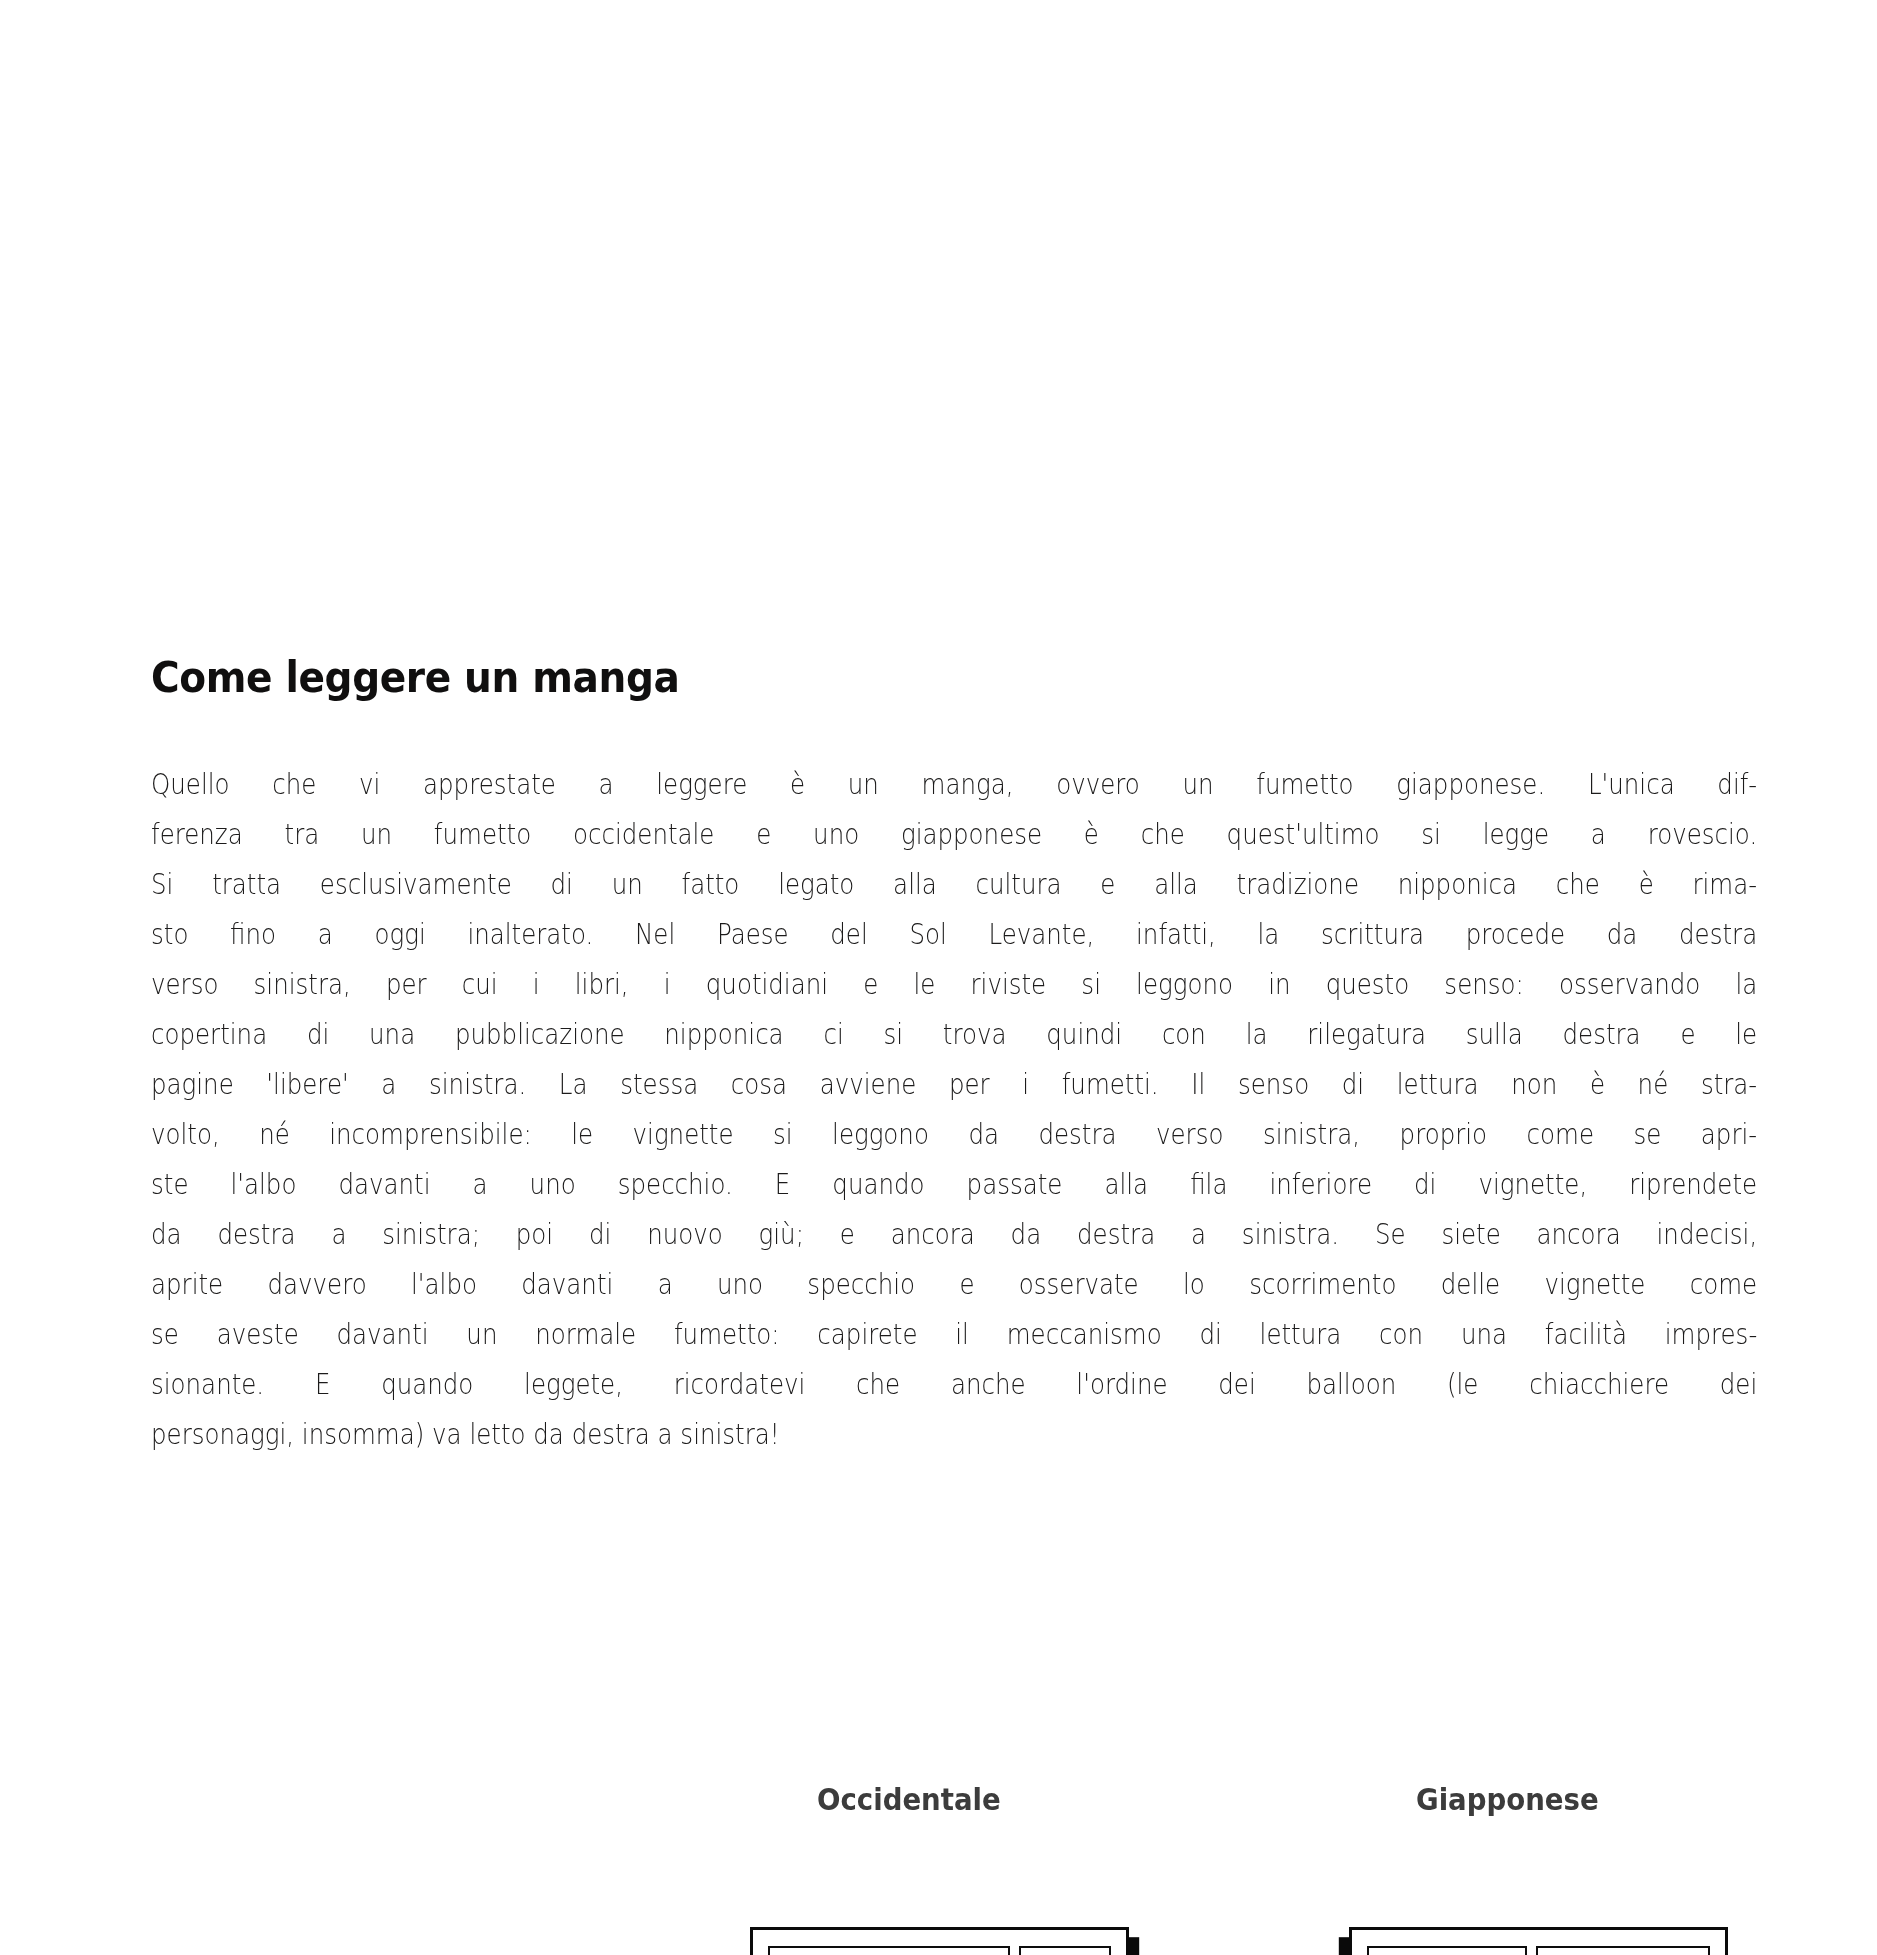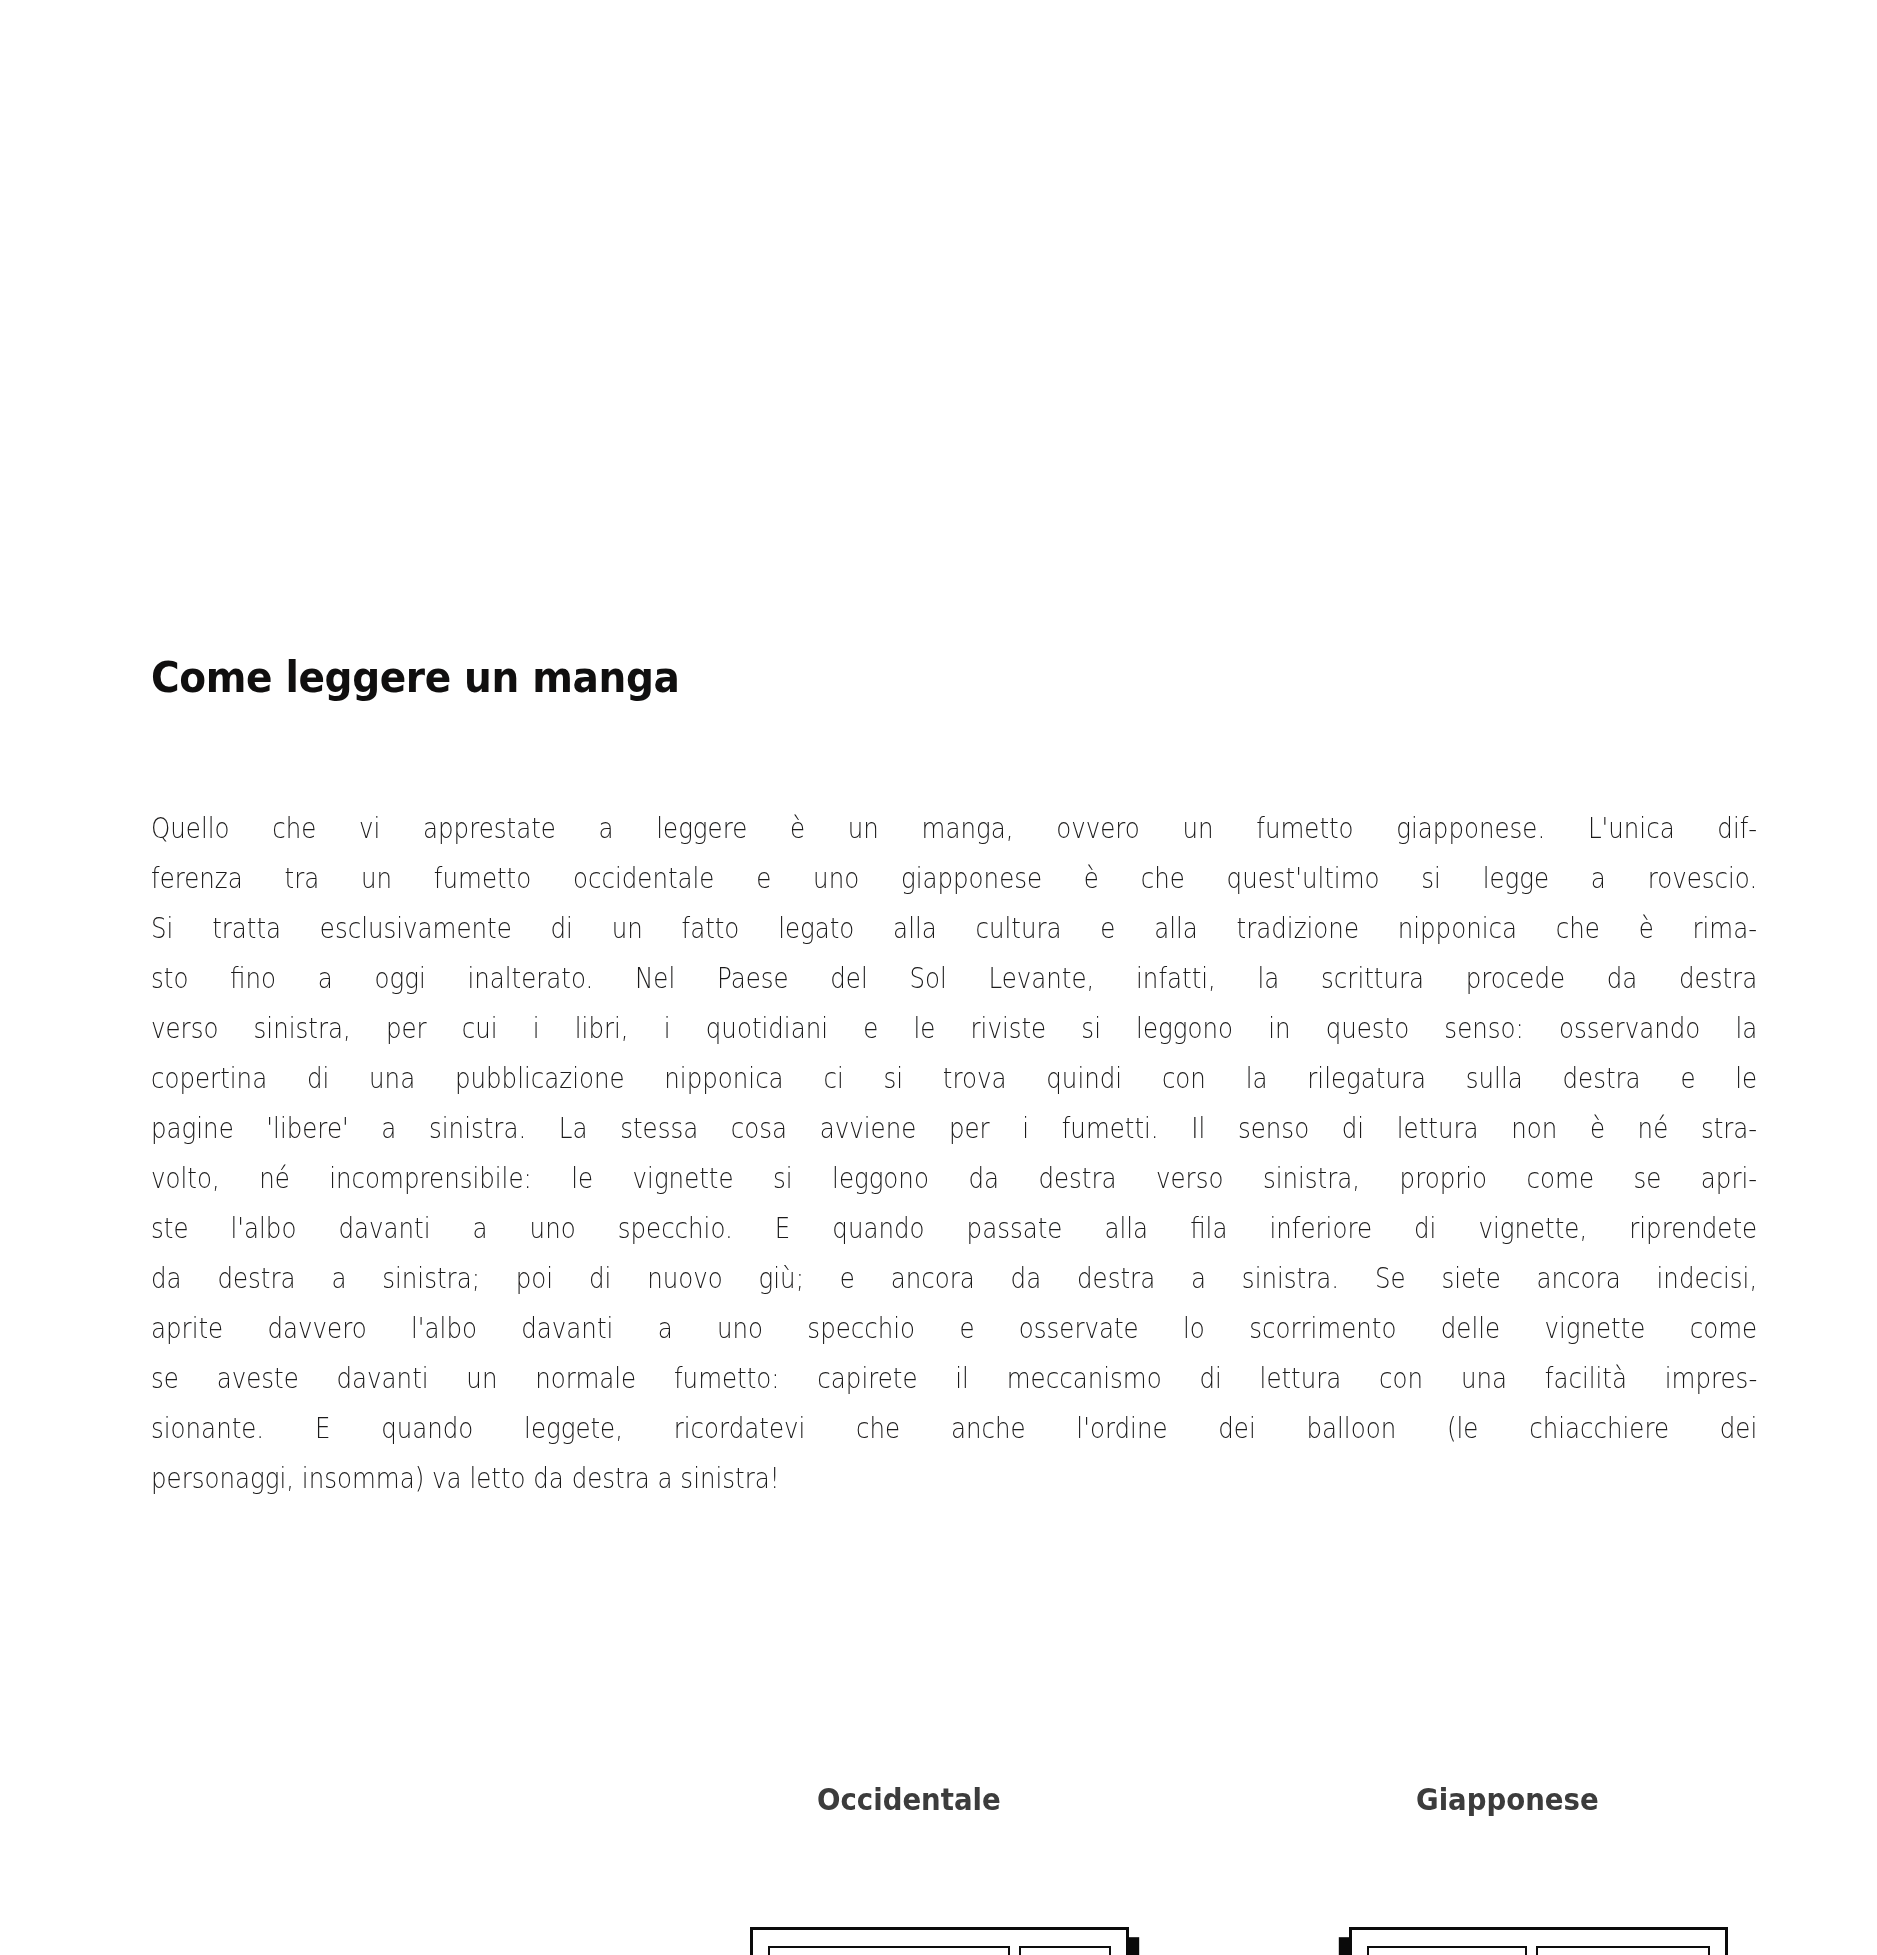--- a/index.html
+++ b/index.html
@@ -34,21 +34,21 @@
     letter-spacing: -0.4px;
     color: #100f0f;
     transform: scaleX(0.93);
     transform-origin: left top;
   }
 
   
   .body-block {
     position: absolute;
     left: 151px;
-    top: 804px;
+    top: 760px;
     width: 1606px;
   }
   .body-line {
     display: flex;
     width: 100%;
     font-family: "DejaVu Sans", sans-serif;
     font-weight: 300;
     font-size: 28.5px;
     line-height: 50px;
     color: #1c1b1b;

